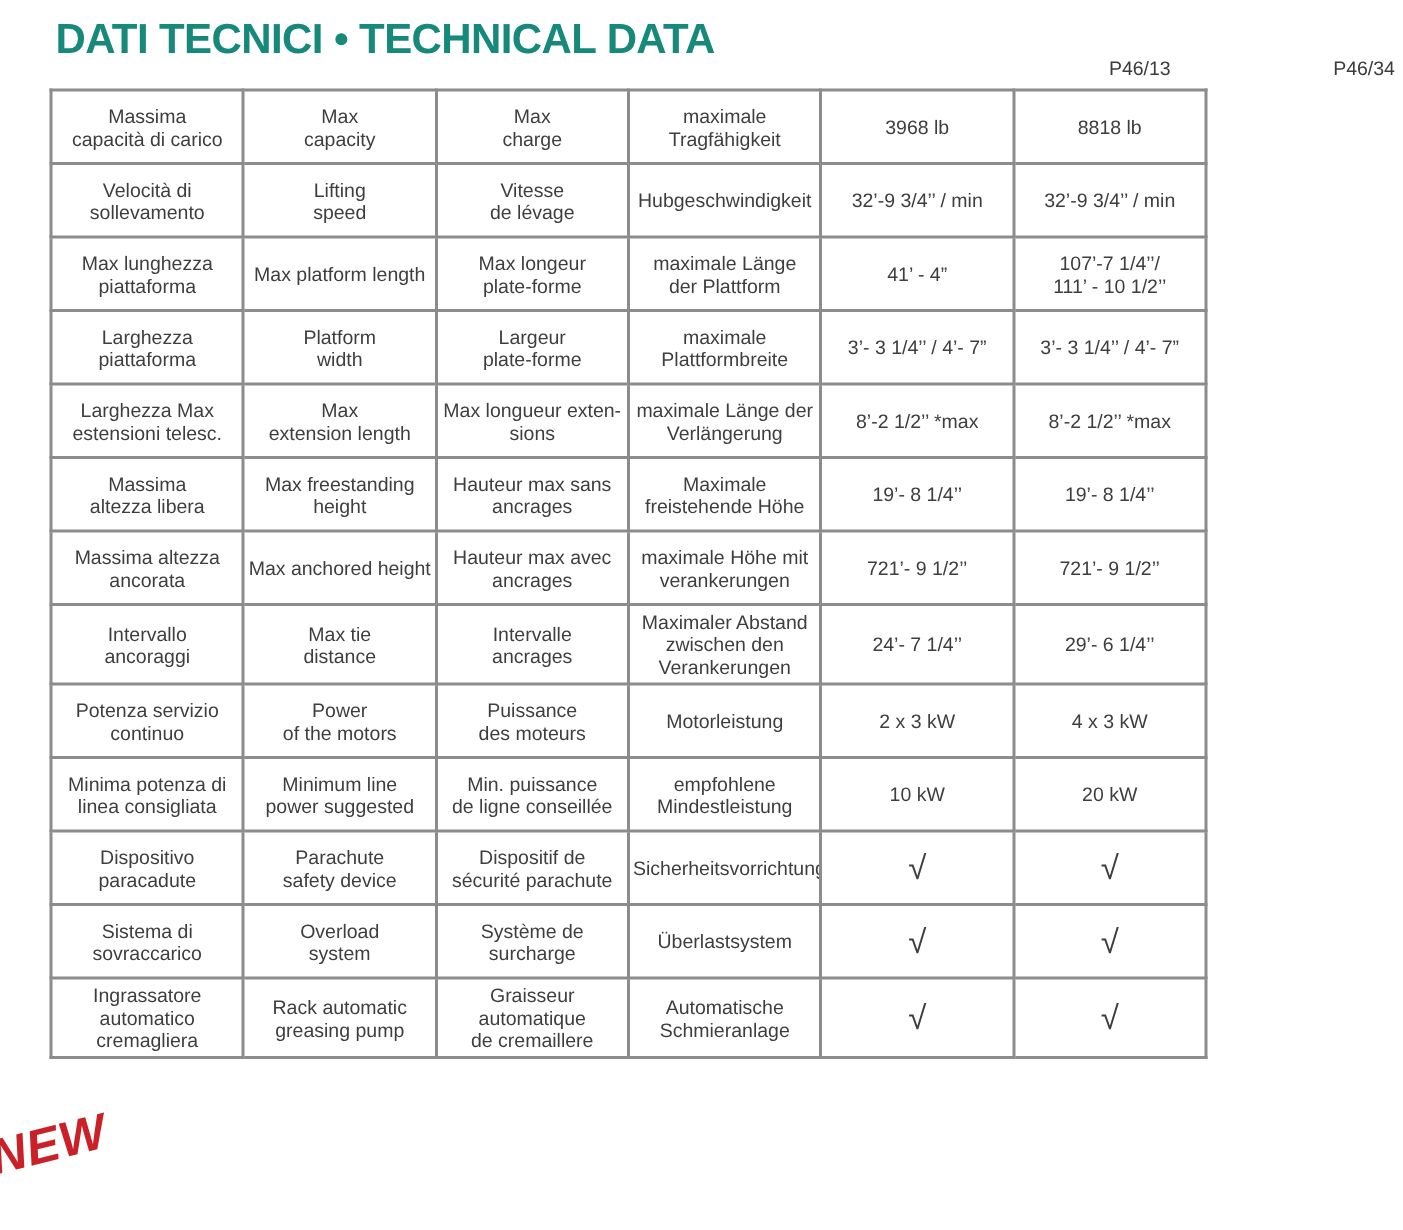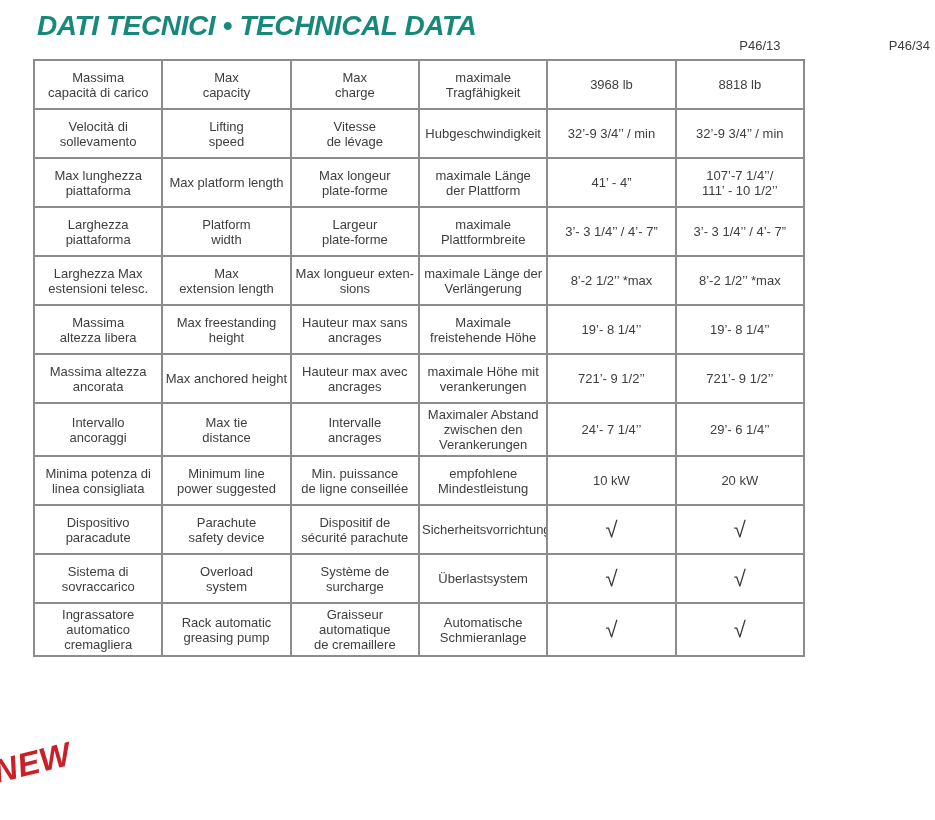--- a/index.html
+++ b/index.html
@@ -8,21 +8,20 @@
     background: #ffffff;
     font-family: "Liberation Sans", sans-serif;
     position: relative;
     overflow: hidden;
   }
   .page-title {
     position: absolute; left: 37px; top: 10px;
     font-size: 28px; font-weight: bold;
     color: #17897B; letter-spacing: -0.4px;
     white-space: nowrap;
-    font-style: italic;
   }
   .model-header {
     position: absolute; left: 33px; top: 38px; width: 897px;
     display: flex;
   }
   .model-header .spacer { width: 66.66%; }
   .model-label {
     width: 16.67%; text-align: right;
     font-size: 13px; color: #3C3C3C;
   }
@@ -155,20 +154,31 @@
 distance</td>
       <td>Intervalle
 ancrages</td>
       <td>Maximaler Abstand
 zwischen den
 Verankerungen</td>
       <td>24’- 7 1/4’’</td>
       <td>29’- 6 1/4’’</td>
     </tr>
     <tr>
+      <td>Potenza servizio
+continuo</td>
+      <td>Power
+of the motors</td>
+      <td>Puissance
+des moteurs</td>
+      <td>Motorleistung</td>
+      <td>2 x 3 kW</td>
+      <td>4 x 3 kW</td>
+    </tr>
+    <tr>
       <td>Minima potenza di
 linea consigliata</td>
       <td>Minimum line
 power suggested</td>
       <td>Min. puissance
 de ligne conseillée</td>
       <td>empfohlene
 Mindestleistung</td>
       <td>10 kW</td>
       <td>20 kW</td>

